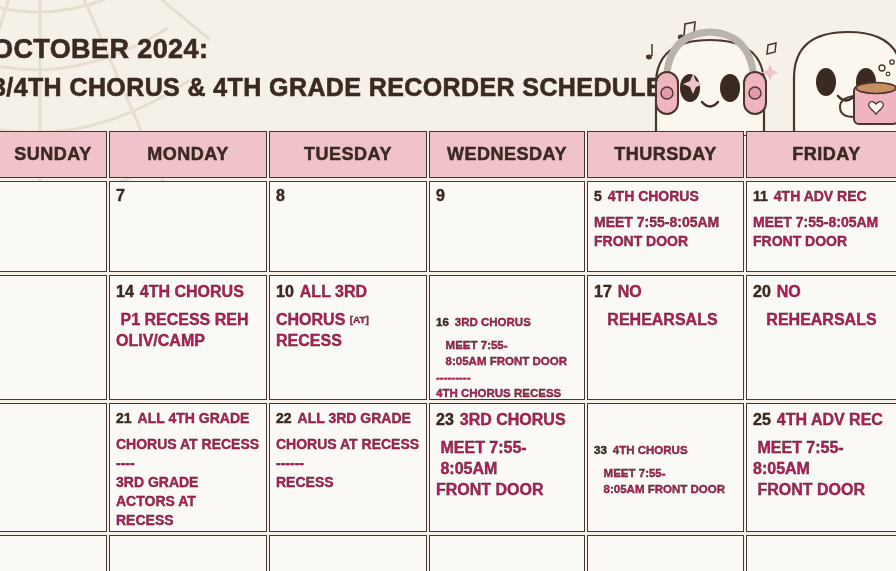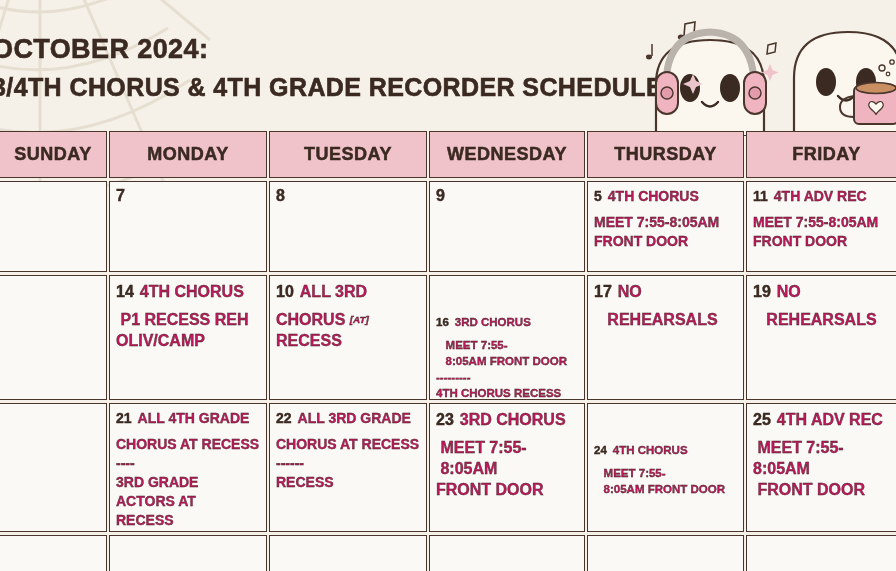--- a/index.html
+++ b/index.html
@@ -138,21 +138,20 @@
     align-items: baseline;
     gap: 6px;
   }
 
   .body-text { margin-top: 7px; }
 
   .sup {
     font-size: 0.62em;
     vertical-align: 0.18em;
     letter-spacing: 0;
-    font-style: italic;
   }
 </style>
 </head>
 <body>
 
 <svg class="web-deco" viewBox="0 0 340 330">
   <g fill="none" stroke="#e6ded0" stroke-width="3">
     <path d="M160 8 L160 330 M160 8 L10 140 M160 8 L330 150 M160 8 L60 330 M160 8 L300 330 M160 8 L8 40 M160 8 L335 50"></path>
     <path d="M95 55 Q160 88 228 52"></path>
     <path d="M66 96 Q160 150 262 92"></path>
@@ -316,21 +315,21 @@
           <div class="cell-head">
             <span class="daynum">17</span>
             <span class="ev">NO</span>
           </div>
           <div class="body-text">
             <div class="ev">   REHEARSALS</div>
           </div>
         </div>
         <div class="day-cell sz-lg">
           <div class="cell-head">
-            <span class="daynum">19</span>
+            <span class="daynum">20</span>
             <span class="ev">NO</span>
           </div>
           <div class="body-text">
             <div class="ev">   REHEARSALS</div>
           </div>
         </div>
       </div>
       <div class="grid-row row-w3">
         <div class="day-cell sz-lg"></div>
         <div class="day-cell sz-md">
@@ -362,21 +361,21 @@
             <span class="ev">3RD CHORUS</span>
           </div>
           <div class="body-text">
             <div class="ev"> MEET 7:55-</div>
             <div class="ev"> 8:05AM</div>
             <div class="ev">FRONT DOOR</div>
           </div>
         </div>
         <div class="day-cell sz-sm">
           <div class="cell-head">
-            <span class="daynum">24</span>
+            <span class="daynum">33</span>
             <span class="ev">4TH CHORUS</span>
           </div>
           <div class="body-text">
             <div class="ev">   MEET 7:55-</div>
             <div class="ev">   8:05AM FRONT DOOR</div>
           </div>
         </div>
         <div class="day-cell sz-lg">
           <div class="cell-head">
             <span class="daynum">25</span>

